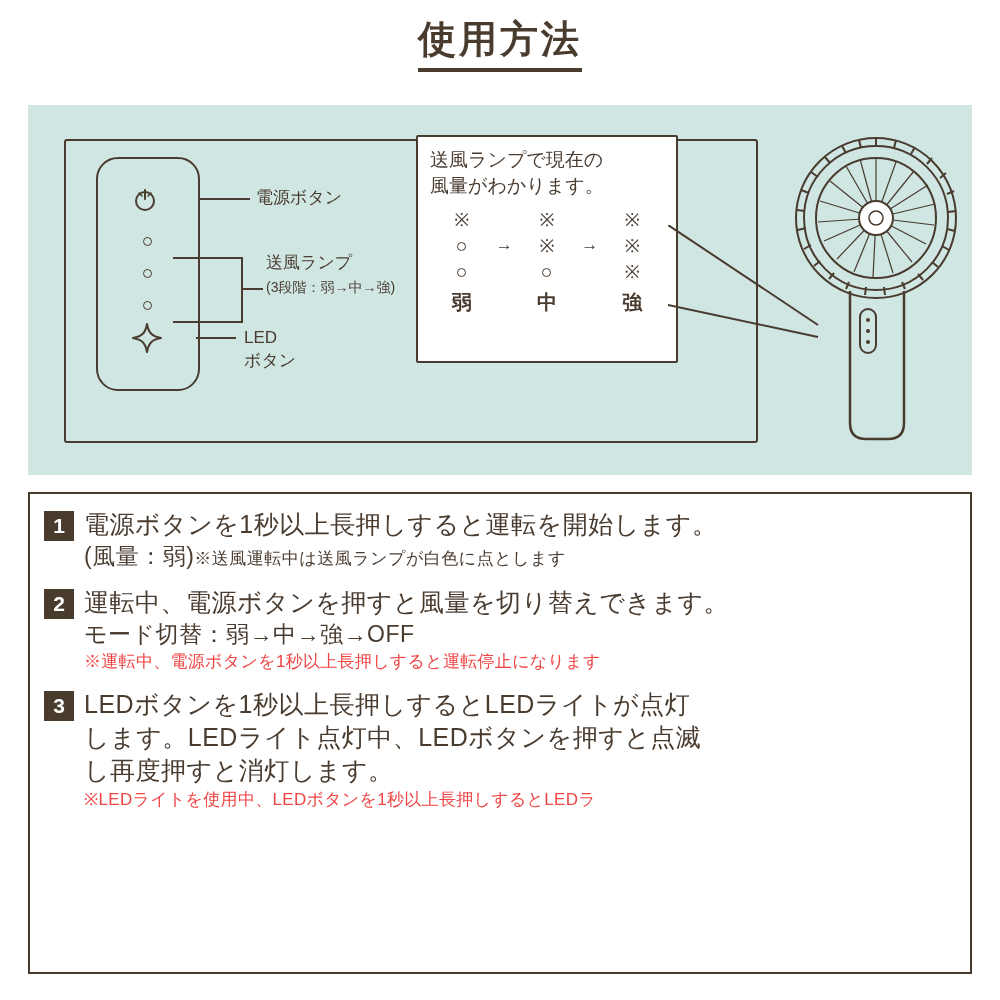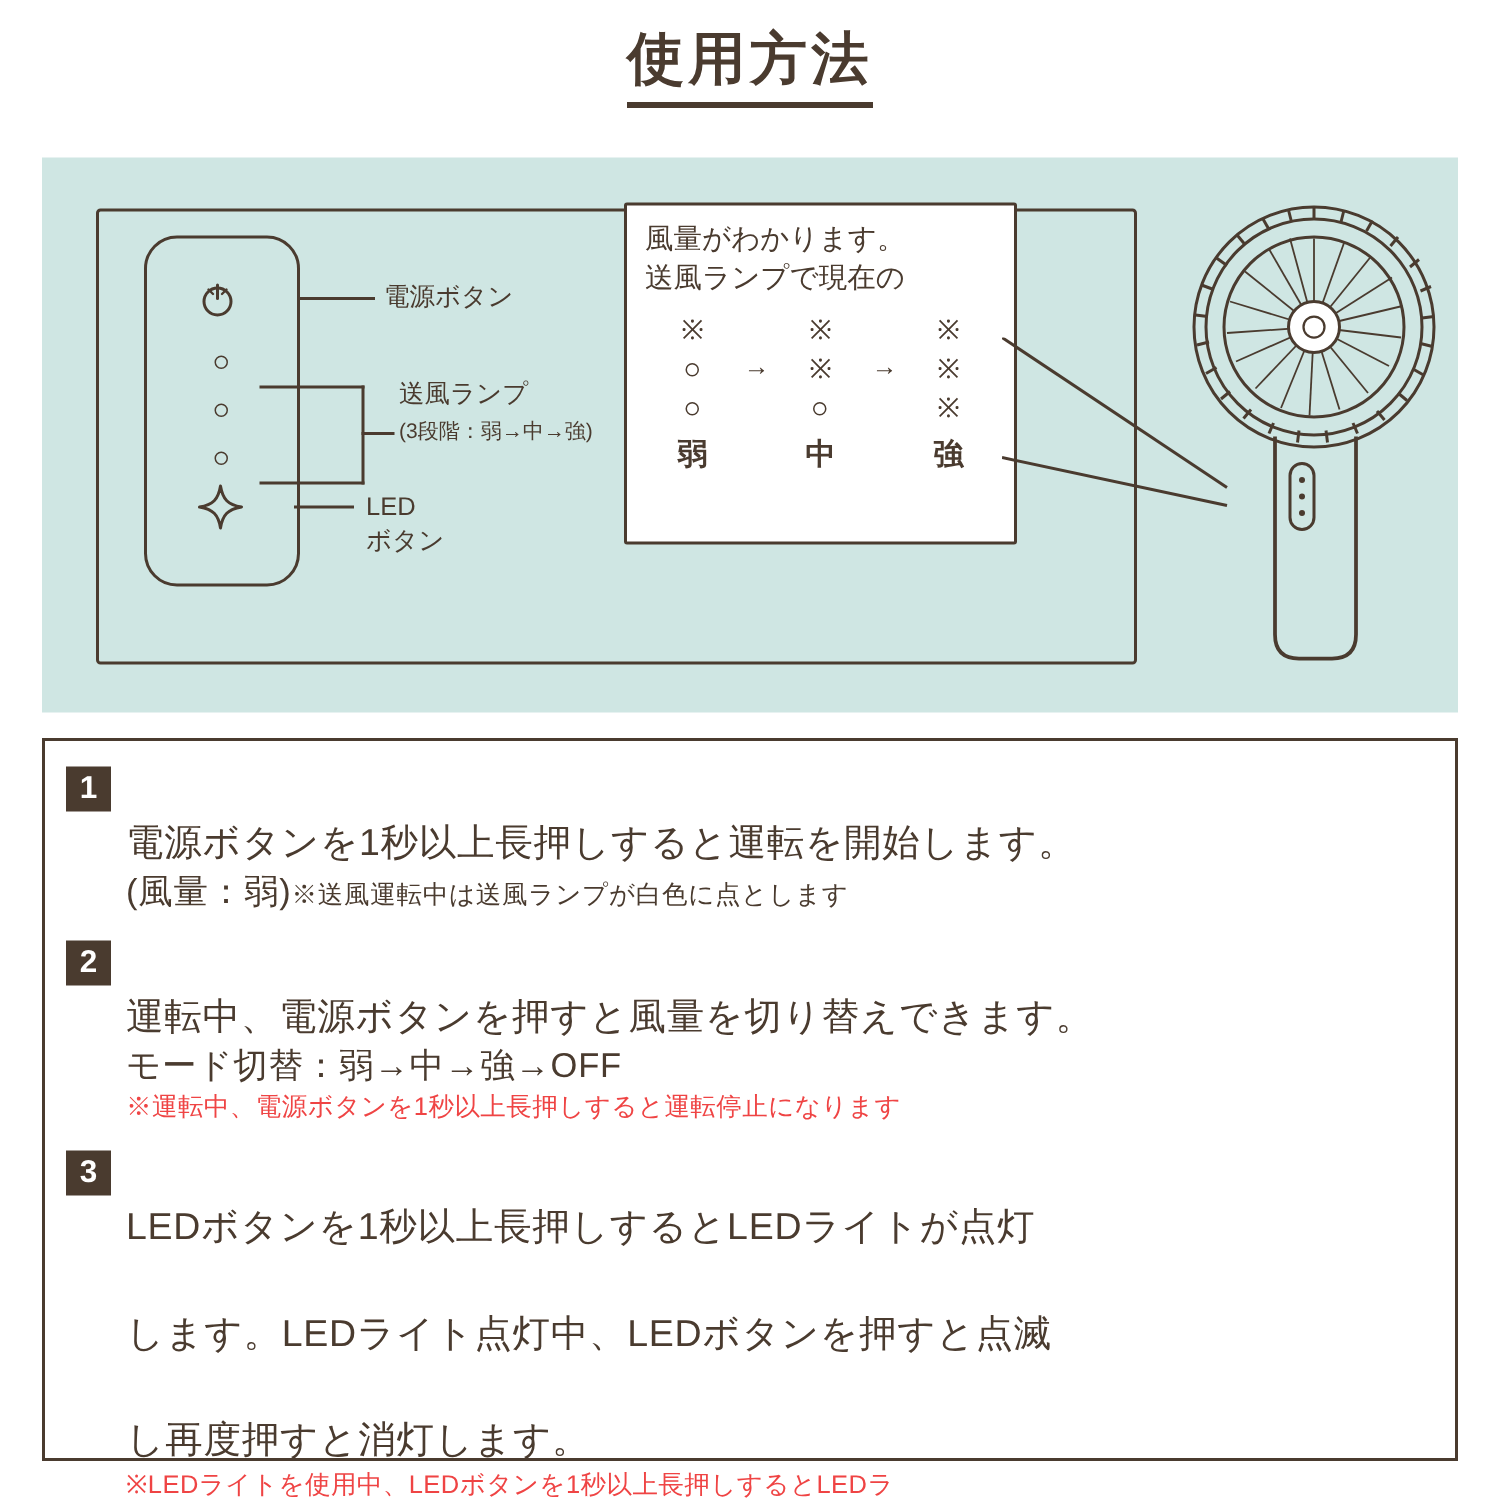--- a/index.html
+++ b/index.html
@@ -203,21 +203,20 @@
     text-align: center;
     margin-right: 10px;
     margin-top: 3px;
   }
   .step-body { flex: 1 1 auto; }
   .ln1 {
     font-size: 25px;
     line-height: 1.33;
     letter-spacing: 0.5px;
     color: #4a3b2f;
-    margin-top: 38px;
   }
   .ln2 {
     font-size: 23px;
     line-height: 1.34;
     letter-spacing: 0.5px;
     color: #4a3b2f;
   }
   .note {
     font-size: 17px;
     line-height: 1.4;
@@ -267,22 +266,22 @@
     <div class="line" style="left:213px; top:152px; width:2px; height:66px;"></div>
     <div class="line" style="left:213px; top:183px; width:22px; height:2px;"></div>
     <div class="lbl" style="left:238px; top:147px;">送風ランプ</div>
     <div class="lbl small" style="left:238px; top:174px;">(3段階：弱→中→強)</div>
 
     <div class="line" style="left:168px; top:232px; width:40px; height:2px;"></div>
     <div class="lbl" style="left:216px; top:222px;">LED</div>
     <div class="lbl" style="left:216px; top:245px;">ボタン</div>
 
     <div class="explain-box">
+      <div class="explain-title">送風ランプで現在の</div>
       <div class="explain-title">風量がわかります。</div>
-      <div class="explain-title">送風ランプで現在の</div>
       <table class="lamp-table">
         <tbody>
             <tr>
           <td>※</td>
           <td class="arrow"></td>
           <td>※</td>
           <td class="arrow"></td>
           <td>※</td>
         </tr>
         <tr>

